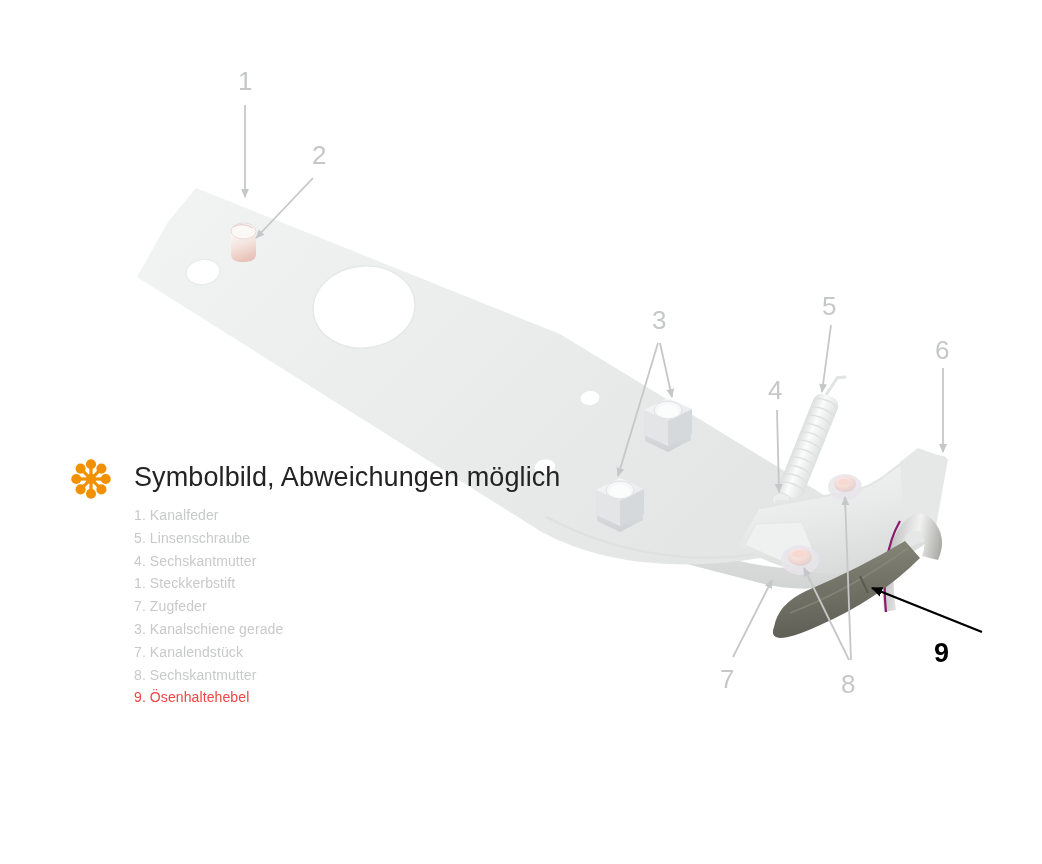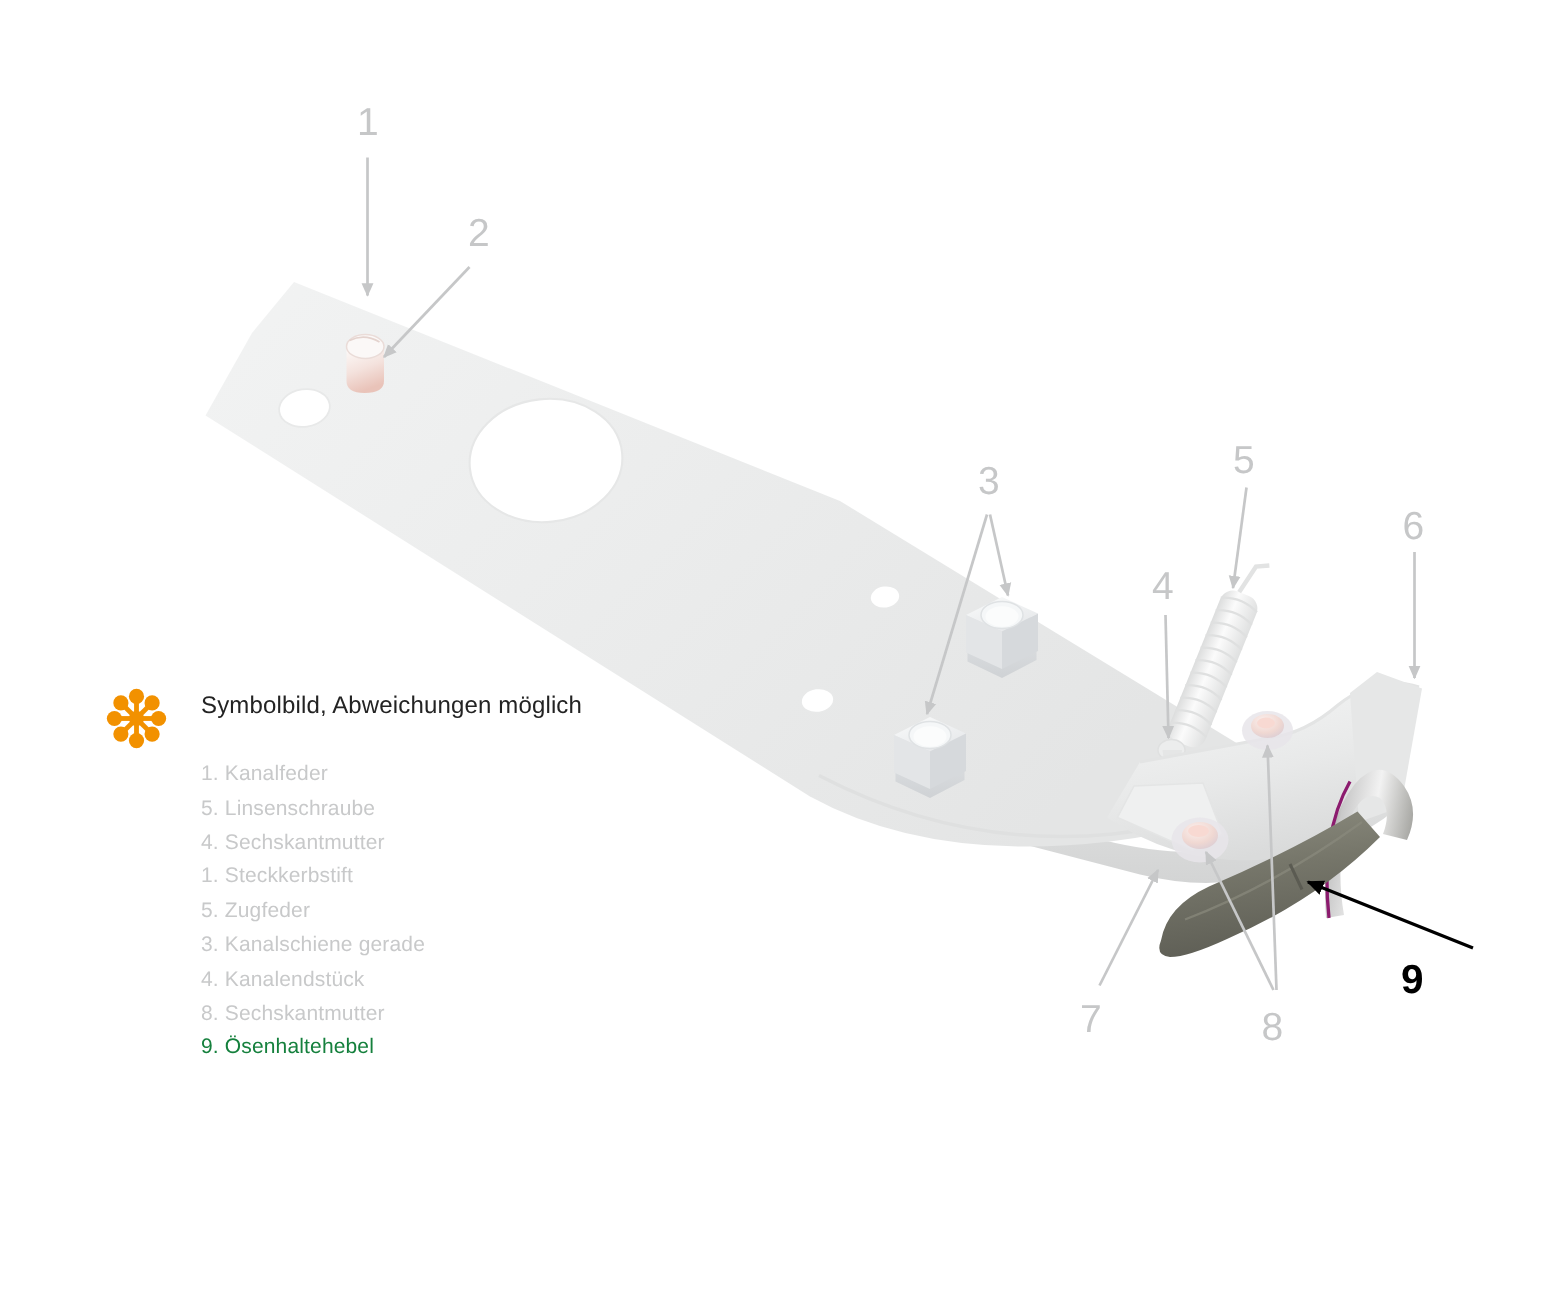--- a/index.html
+++ b/index.html
@@ -35,41 +35,41 @@
     display: flex;
     align-items: flex-start;
   }
   .legend-icon {
     width: 46px;
     height: 46px;
     flex: 0 0 46px;
     margin-top: 4px;
   }
   .legend-head {
-    font-size: 16px;
+    font-size: 27px;
     color: #232323;
     margin-left: 20px;
     margin-top: 10px;
     white-space: nowrap;
     letter-spacing: 0.1px;
   }
   #legend-list {
     margin: 2px 0 0 66px;
     padding: 0;
     list-style: none;
   }
   #legend-list li {
     font-size: 14px;
     line-height: 22.8px;
     color: #c8c9ca;
     white-space: nowrap;
     letter-spacing: 0.1px;
   }
   #legend-list li.active {
-    color: #15803d;
+    color: #ef4444;
   }
   .callout {
     position: absolute;
     font-size: 26px;
     color: #c6c7c8;
     line-height: 1;
     user-select: none;
   }
   .callout.bold {
     color: #000000;
@@ -310,21 +310,21 @@
         </g>
       </svg>
       <div class="legend-head">Symbolbild, Abweichungen möglich</div>
     </div>
 
     <ul id="legend-list">
       <li>1. Kanalfeder</li>
       <li>5. Linsenschraube</li>
       <li>4. Sechskantmutter</li>
       <li>1. Steckkerbstift</li>
-      <li>5. Zugfeder</li>
+      <li>7. Zugfeder</li>
       <li>3. Kanalschiene gerade</li>
-      <li>4. Kanalendstück</li>
+      <li>7. Kanalendstück</li>
       <li>8. Sechskantmutter</li>
       <li class="active">9. Ösenhaltehebel</li>
     </ul>
   </div>
 
 </div>
 
 </body></html>

